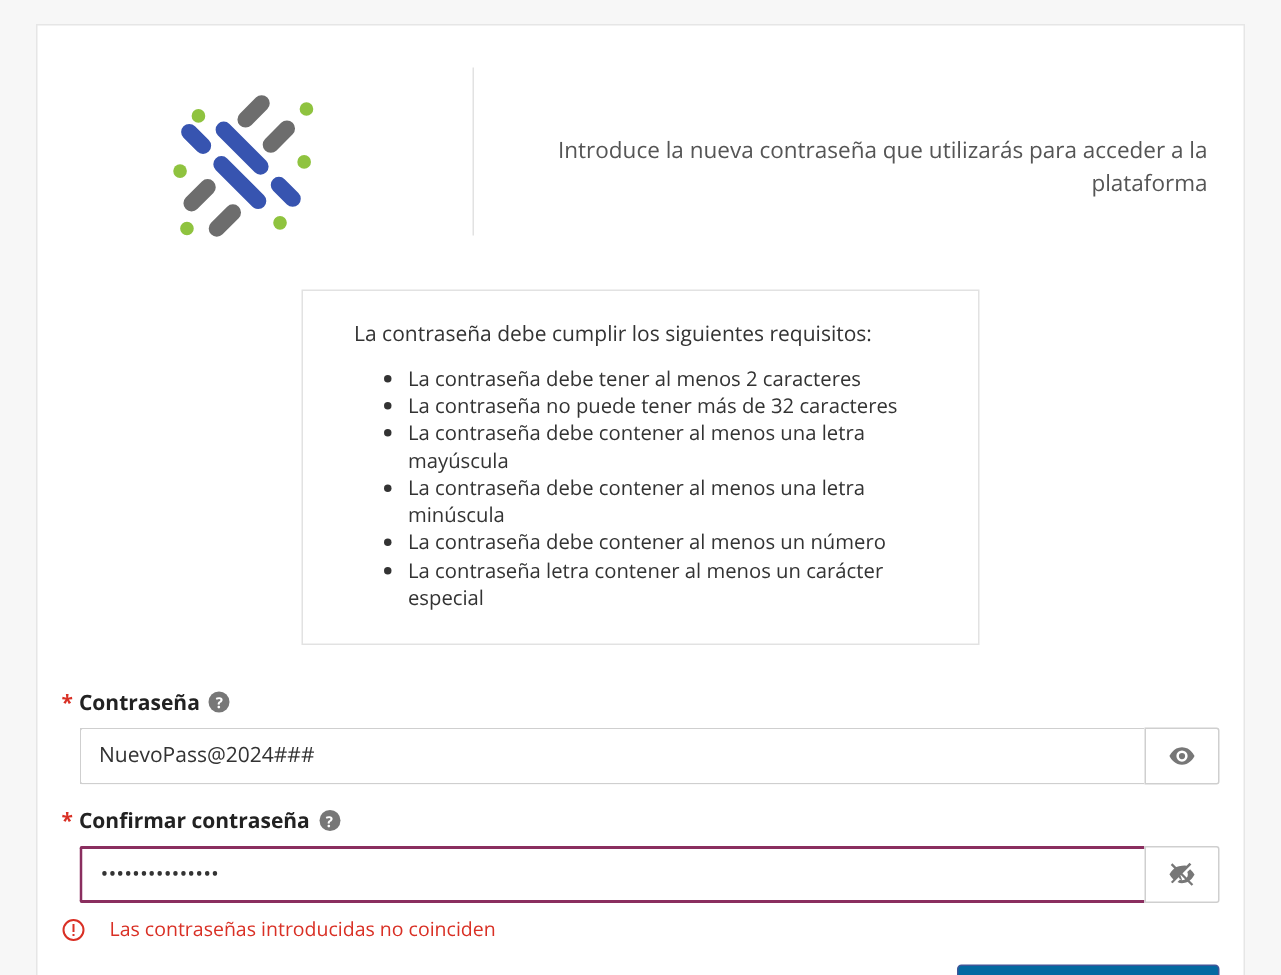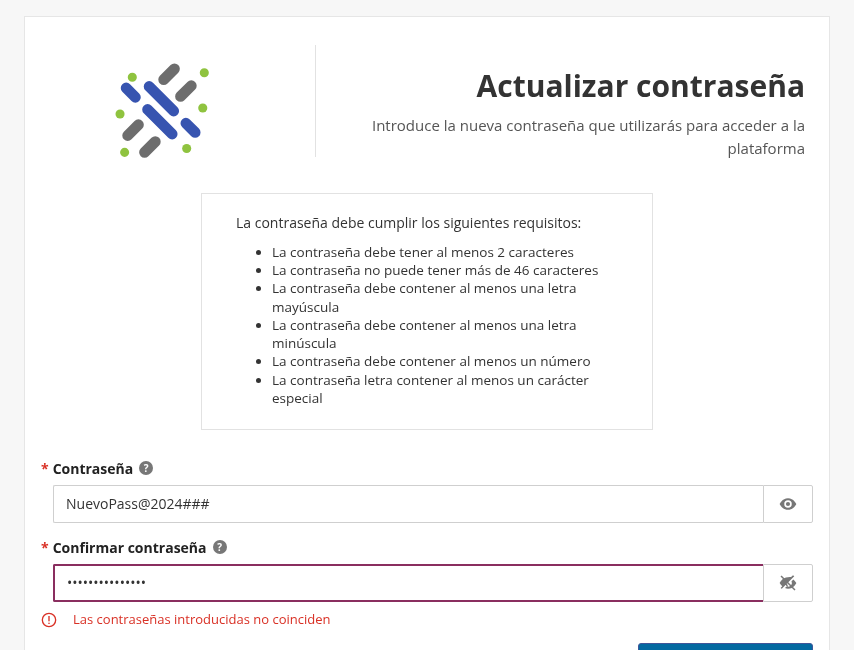--- a/index.html
+++ b/index.html
@@ -167,30 +167,29 @@
           <circle cx="32" cy="92" r="4.2" fill="#8fc33f"></circle>
           <rect x="46" y="82" width="10" height="24" rx="5" fill="#6d6d6d"></rect>
           <rect x="68" y="82" width="10" height="24" rx="5" fill="#6d6d6d"></rect>
 
           <circle cx="60" cy="114" r="4.2" fill="#8fc33f"></circle>
         </g>
       </svg>
     </div>
     <div class="divider"></div>
     <div class="title-block">
-      <h1>Actualizar contraseña</h1>
       <p>Introduce la nueva contraseña que utilizarás para acceder a la plataforma</p>
     </div>
   </div>
 
   <div class="req-box">
     <div class="req-head">La contraseña debe cumplir los siguientes requisitos:</div>
     <ul>
       <li>La contraseña debe tener al menos 2 caracteres</li>
-      <li>La contraseña no puede tener más de 46 caracteres</li>
+      <li>La contraseña no puede tener más de 32 caracteres</li>
       <li>La contraseña debe contener al menos una letra mayúscula</li>
       <li>La contraseña debe contener al menos una letra minúscula</li>
       <li>La contraseña debe contener al menos un número</li>
       <li>La contraseña letra contener al menos un carácter especial</li>
     </ul>
   </div>
 
   <div class="form-row">
     <div class="form-label">
       <span class="ast">*</span>

